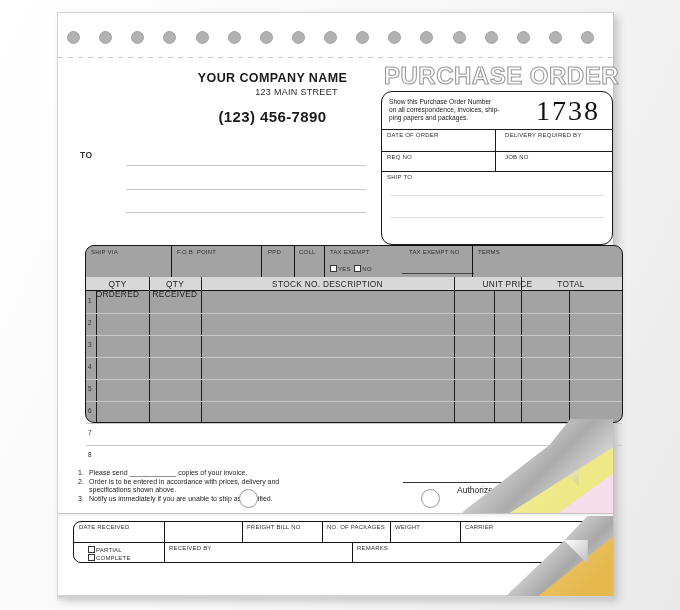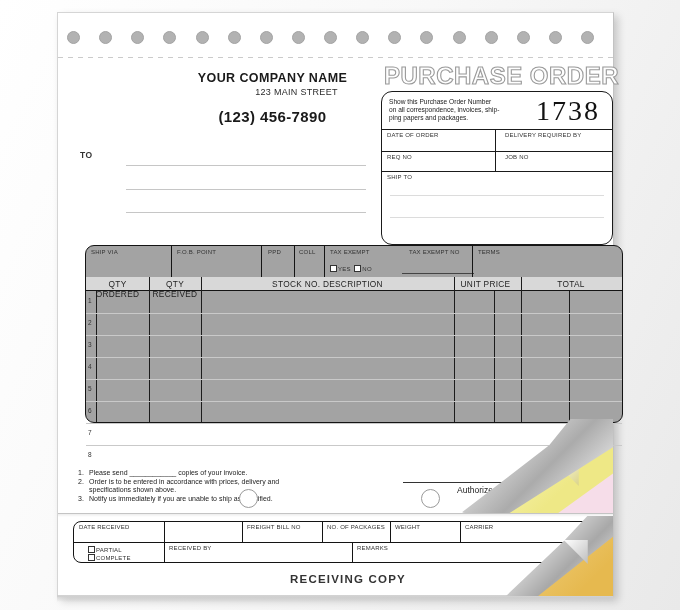--- a/index.html
+++ b/index.html
@@ -174,21 +174,21 @@
         <div class="slabel" style="left:323px;">TAX EXEMPT NO</div>
         <div class="taxline" style="left:316px;width:72px;top:27px;"></div>
         <div class="svl" style="left:386px;"></div>
         <div class="slabel" style="left:392px;">TERMS</div>
       </div>
 
       <div class="ghead">
         <div class="glabel" style="left:0;width:63px;">QTY ORDERED</div>
         <div class="glabel" style="left:63px;width:52px;">QTY RECEIVED</div>
         <div class="glabel" style="left:115px;width:253px;">STOCK NO. DESCRIPTION</div>
-        <div class="glabel" style="left:366px;width:67px;">UNIT PRICE</div>
+        <div class="glabel" style="left:388px;width:67px;">UNIT PRICE</div>
         <div class="glabel" style="left:435px;width:100px;">TOTAL</div>
       </div>
       <div class="gvl" style="left:63px;"></div>
       <div class="gvl" style="left:115px;"></div>
       <div class="gvl" style="left:368px;"></div>
       <div class="gvl" style="left:435px;"></div>
 
       <div class="tbody">
         <div class="bvl" style="left:10px;"></div>
         <div class="bvl" style="left:408px;"></div>
@@ -251,21 +251,20 @@
           <span class="cb"></span><span>PARTIAL</span><br>
           <span class="cb"></span><span>COMPLETE</span>
         </div>
         <div class="rvl" style="left:90px;"></div>
         <div class="rlabel" style="left:95px;">RECEIVED BY</div>
         <div class="rvl" style="left:278px;"></div>
         <div class="rlabel" style="left:283px;">REMARKS</div>
       </div>
     </div>
 
-    <div class="receivingcopy">RECEIVING COPY</div>
 
     <div class="curlA">
       <div class="pinkA"></div>
       <div class="yellowA"></div>
       <div class="foldA"></div>
       <div class="silverA"></div>
     </div>
     <div class="curlB">
       <div class="goldB"></div>
       <div class="silverB"></div>

